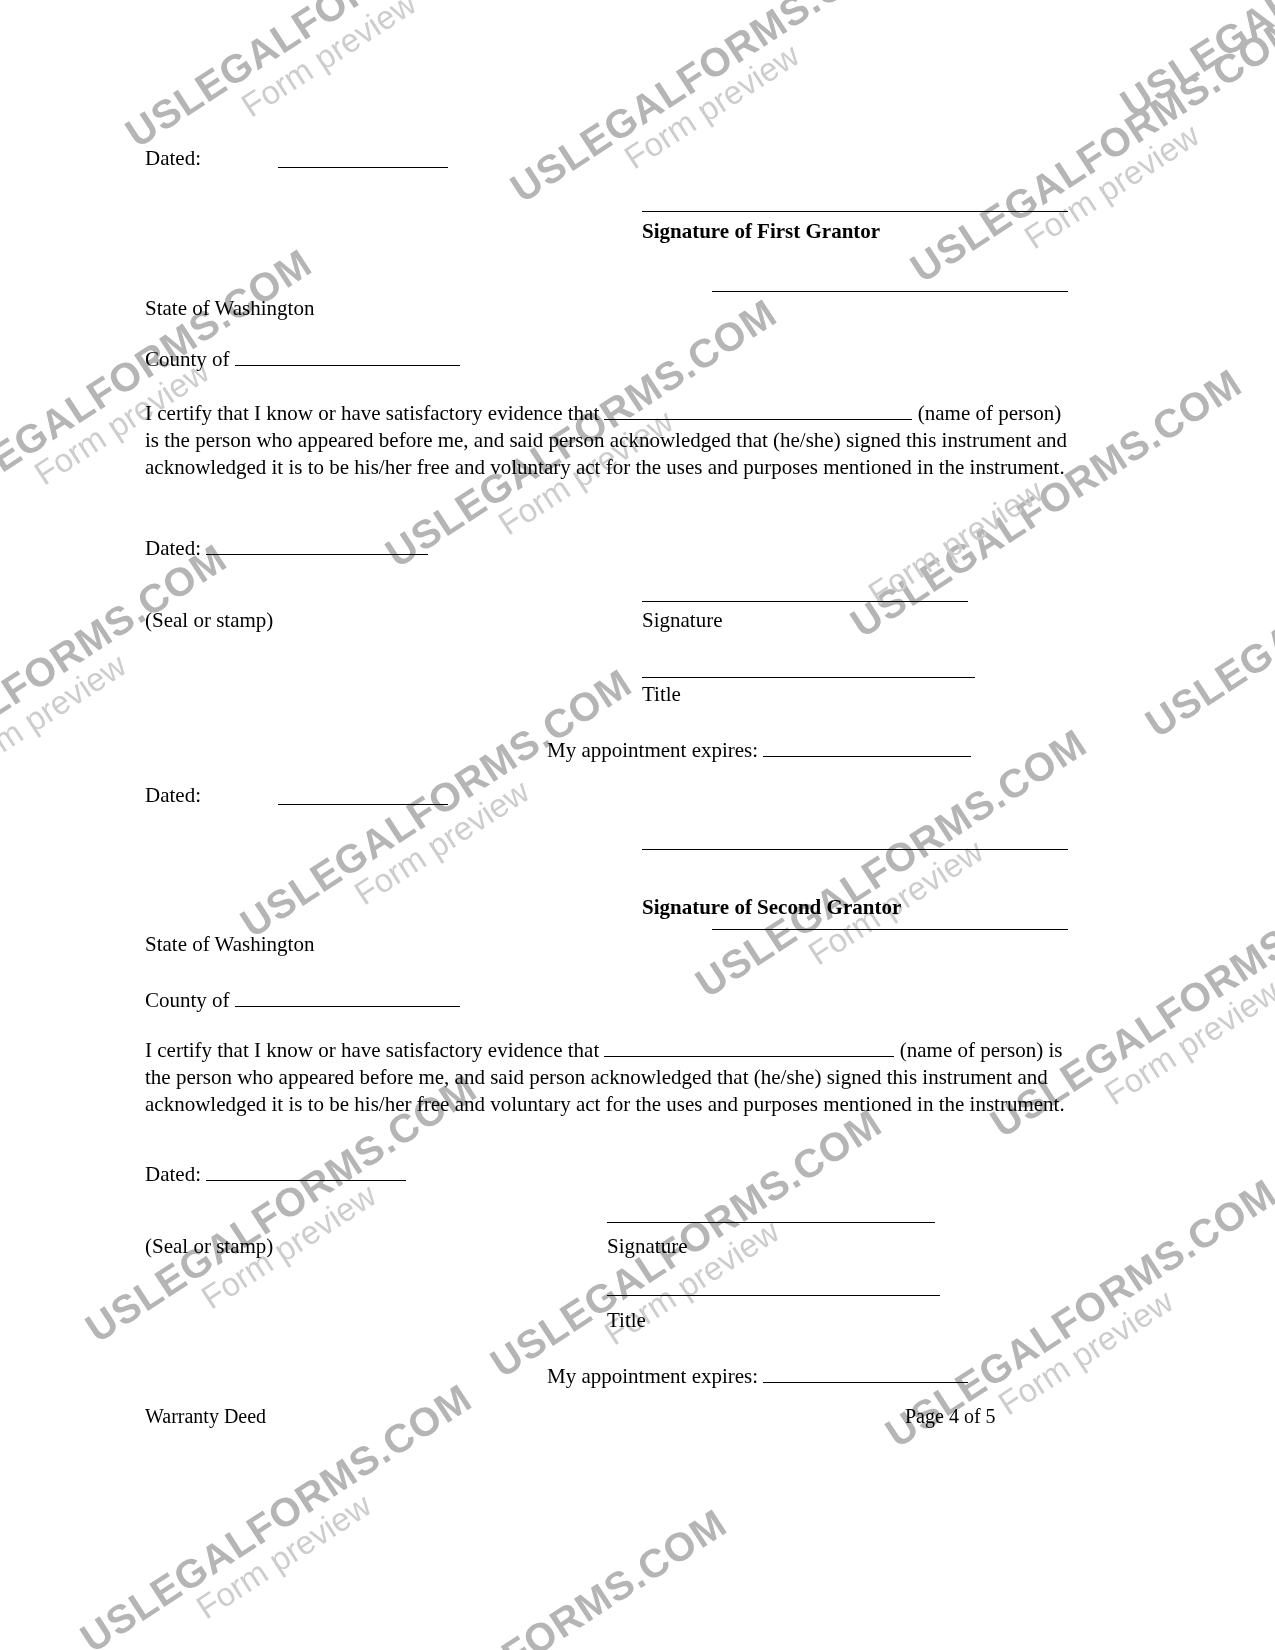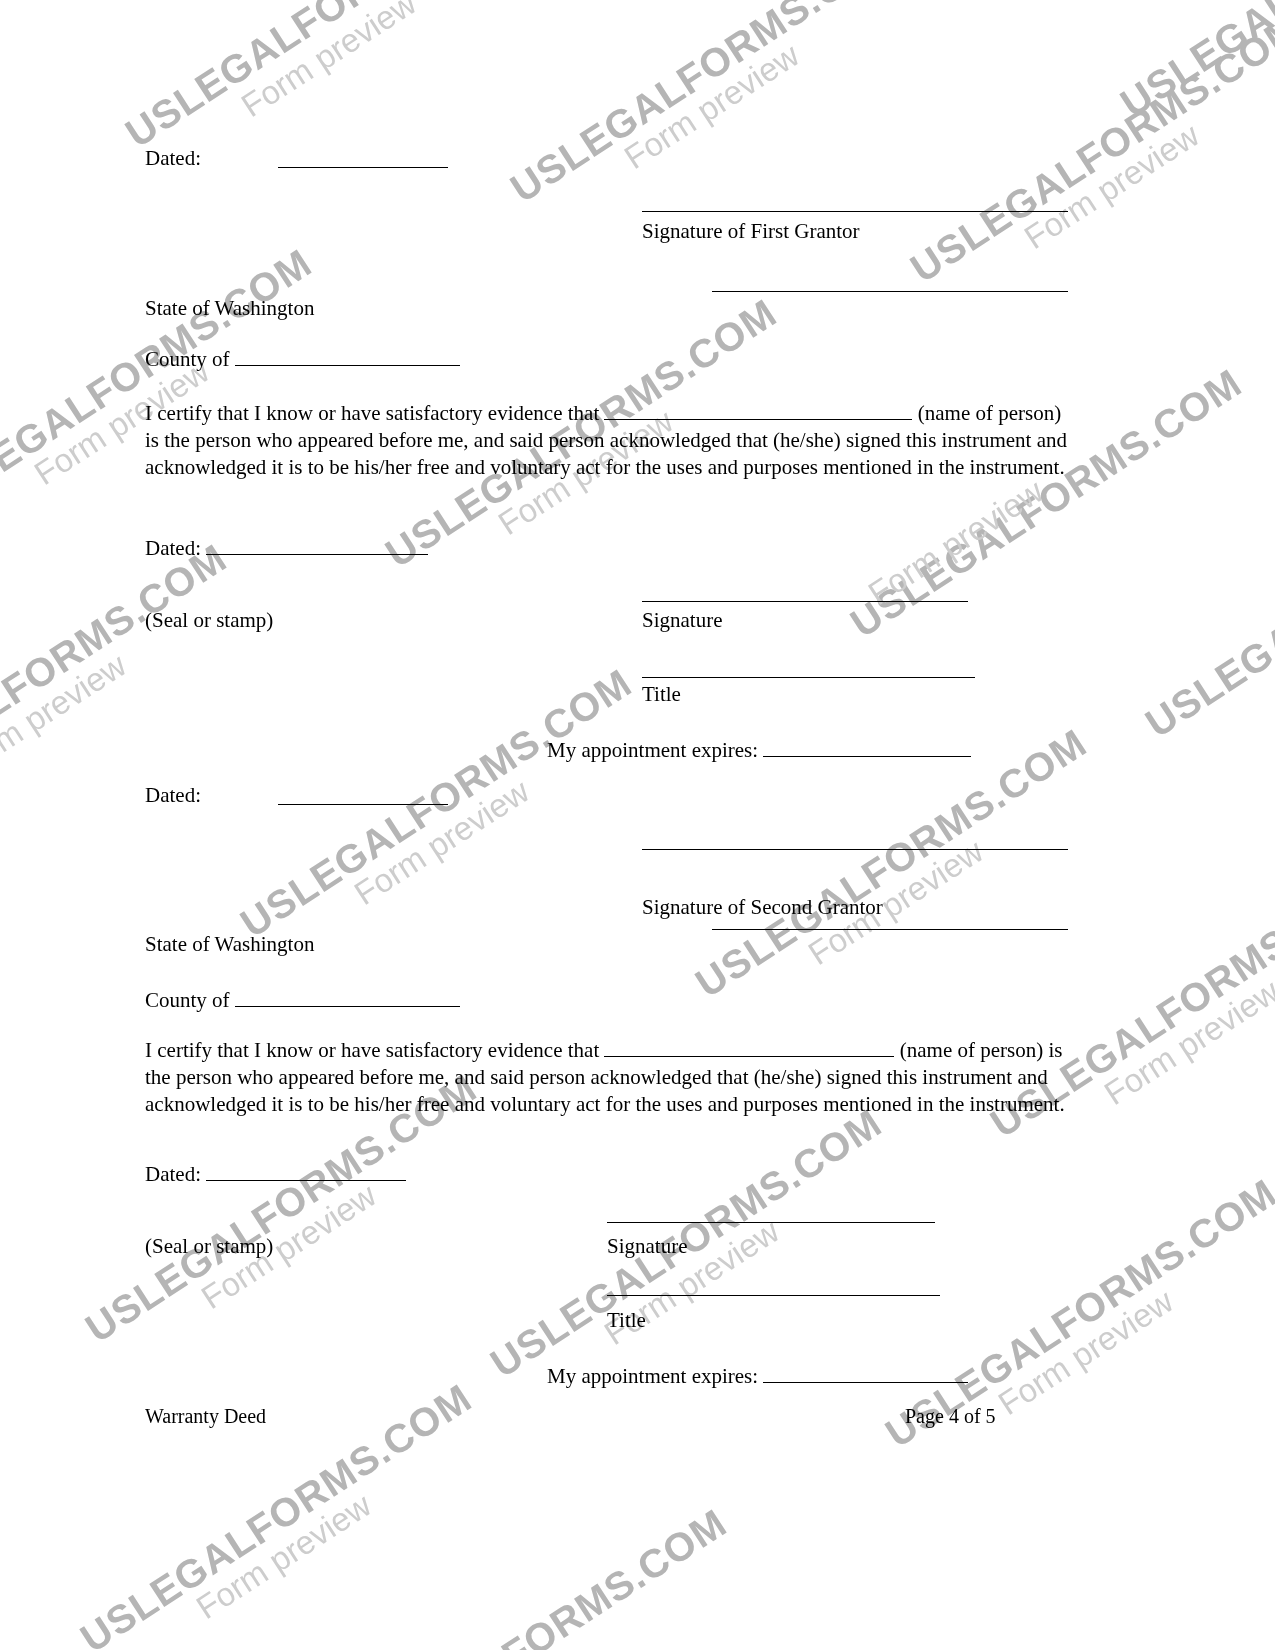--- a/index.html
+++ b/index.html
@@ -23,21 +23,21 @@
     white-space: nowrap;
     font-family: "Liberation Sans", sans-serif;
     pointer-events: none;
     user-select: none;
   }
   .wm-brand { font-weight: bold; font-size: 40px; color: #b5b5b5; letter-spacing: 1px; }
   .wm-preview { font-size: 33px; color: #cdcdcd; }
   
   .content { position: absolute; inset: 0; z-index: 1; }
   .abs { position: absolute; }
-  .bold { font-weight: normal; }
+  .bold { font-weight: bold; }
   .blank {
     display: inline-block;
     border-bottom: 1.5px solid #000;
     height: 1.15em;
     vertical-align: baseline;
   }
   .line {
     position: absolute;
     height: 0;
     border-bottom: 1.5px solid #000;

